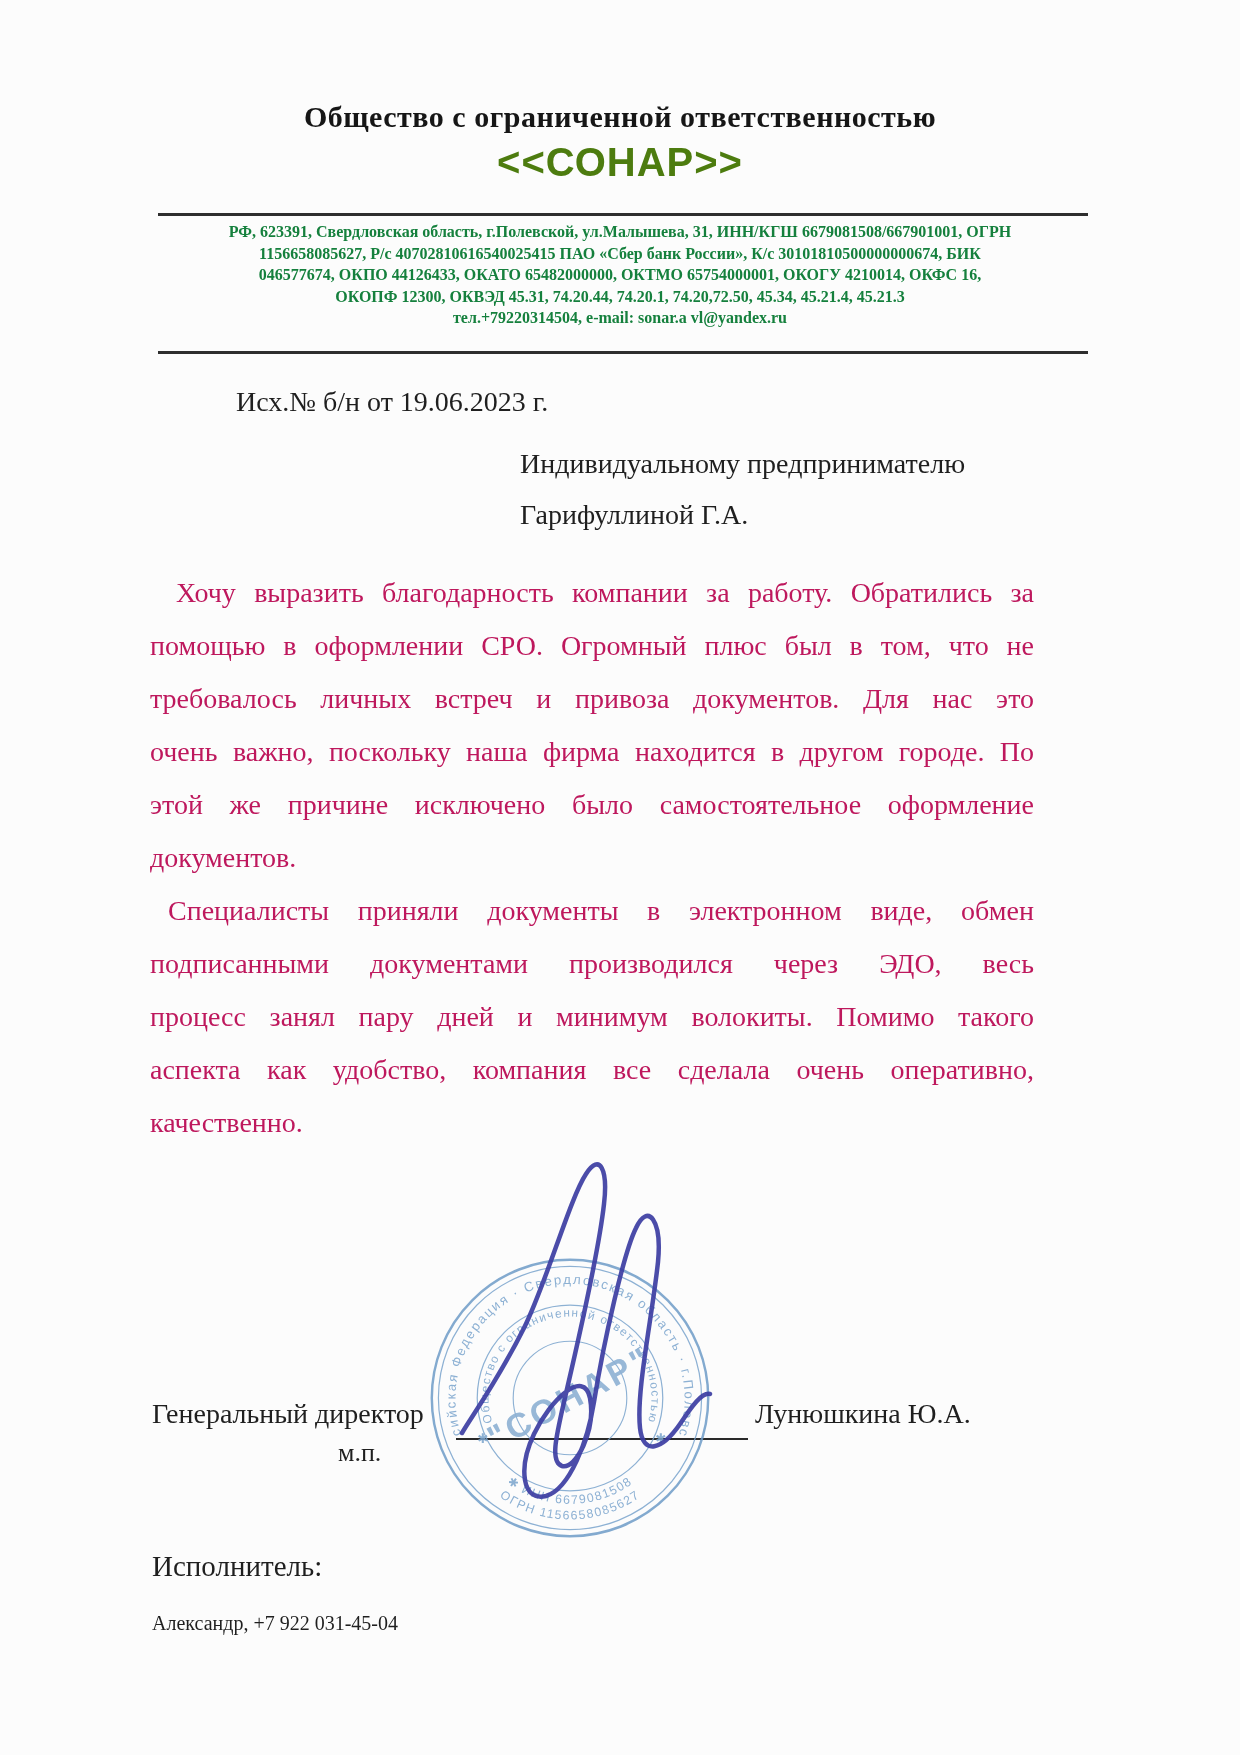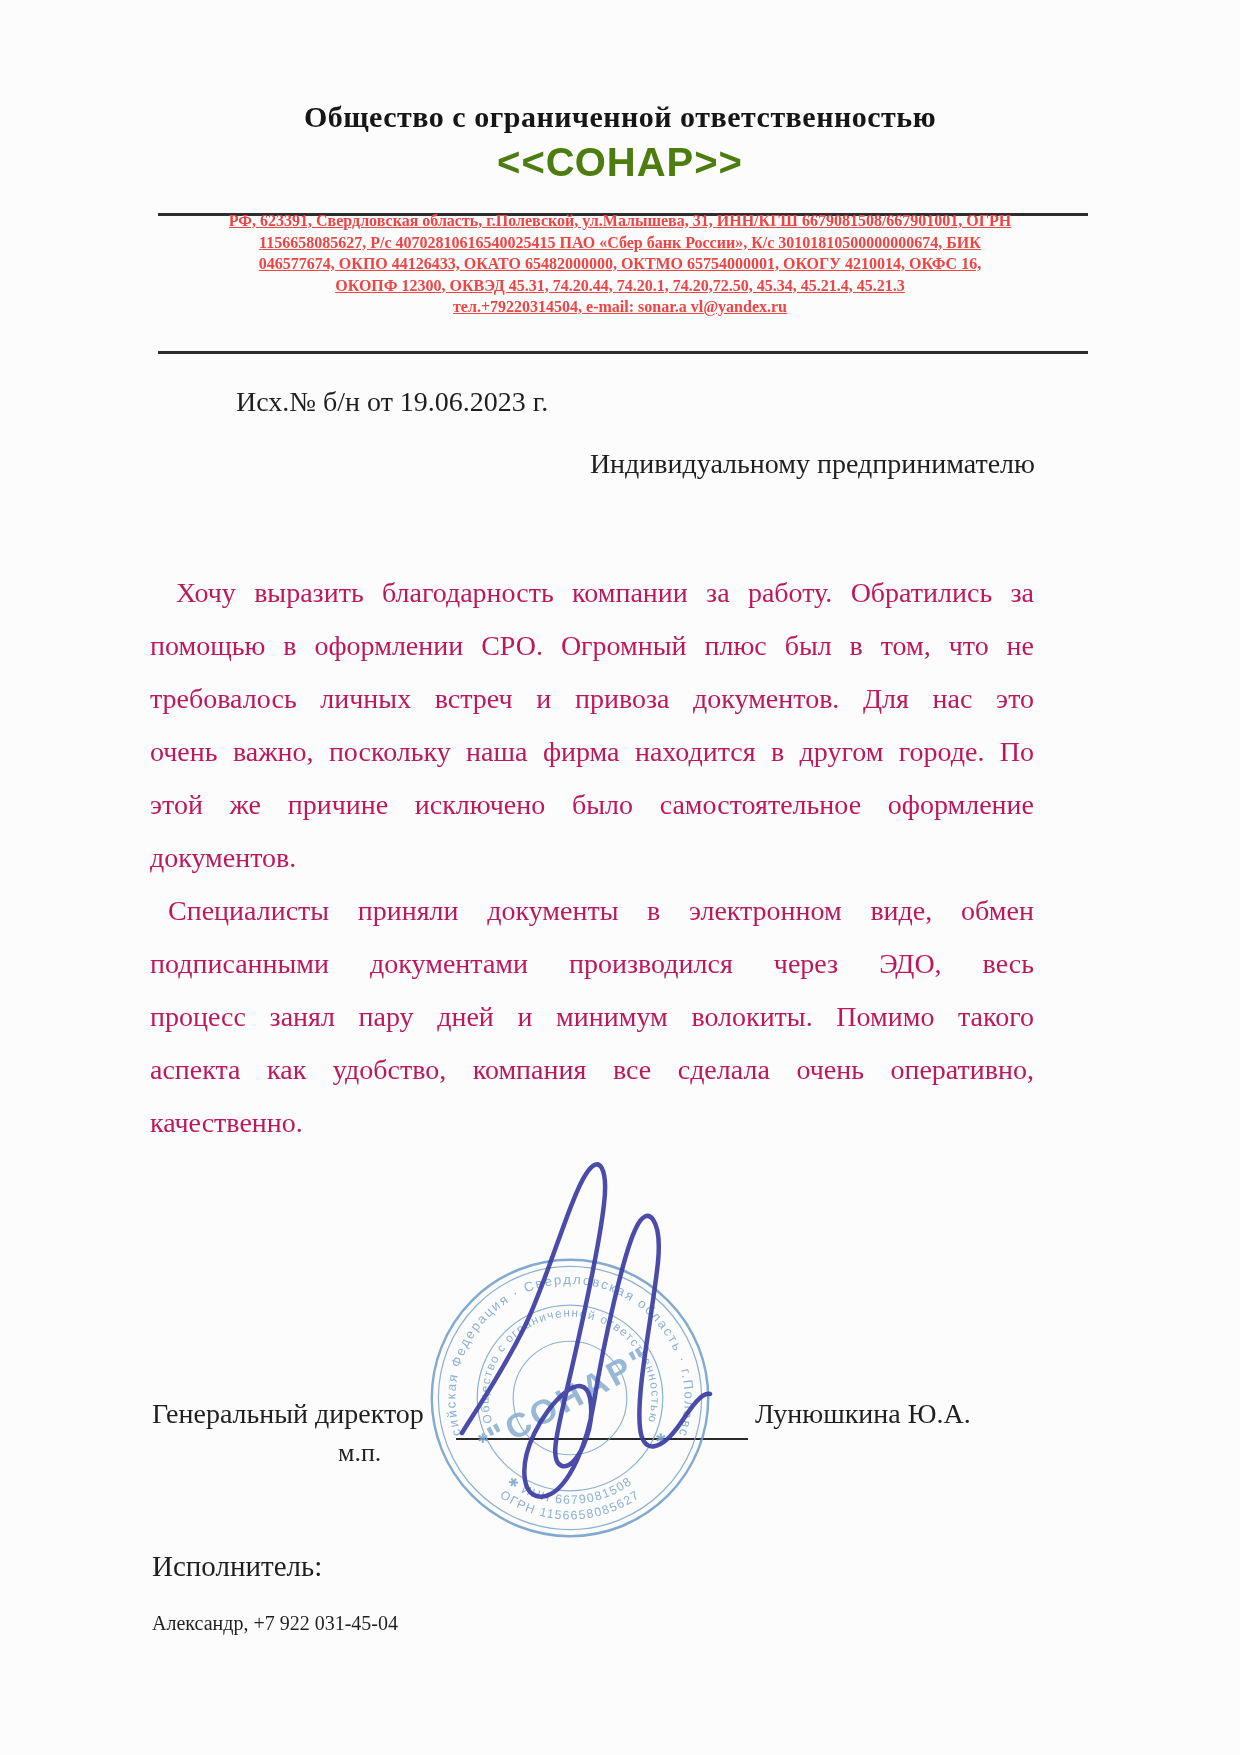--- a/index.html
+++ b/index.html
@@ -11,26 +11,26 @@
   .abs { position:absolute; }
 
   .header { top:100px; left:140px; width:960px; text-align:center; }
   .org-type { font-size:30px; font-weight:bold; letter-spacing:.5px; color:#161616; }
   .org-name { margin-top:6px; font-size:40px; font-weight:bold;
               font-family:"Liberation Sans", sans-serif; letter-spacing:1px; color:#4d7c0f; }
 
   .rule { left:158px; width:930px; height:3px; background:#2e2e2e; }
   .rule1 { top:213px; } .rule2 { top:351px; }
 
-  .requisites { top:210px; left:145px; width:950px; text-align:center;
-                font-size:16px; font-weight:bold; line-height:21.5px; color:#ef4444;text-decoration:underline; }
+  .requisites { top:221px; left:145px; width:950px; text-align:center;
+                font-size:16px; font-weight:bold; line-height:21.5px; color:#15803d; }
 
   .ref-line { top:386px; left:208px; font-size:28px;margin-left:28px; }
 
-  .recipient { top:438px; left:520px; width:515px; text-align:right;
+  .recipient { top:438px; left:520px; width:515px; text-align:left;
                font-size:28px; line-height:51px; }
 
   .body-par { left:150px; width:884px; font-size:28px; line-height:53px;
               color:#be185d; word-spacing:2px; }
   .body-par-1 { top:566px; }
   .body-par-2 { top:884px; }
   .bline { text-align:justify; text-align-last:justify; }
   .bline.last { text-align-last:left; }
 
   .sig-title { top:1398px; left:152px; font-size:28px; }
@@ -65,20 +65,21 @@
       <div class="rq">ОКОПФ 12300, ОКВЭД 45.31, 74.20.44, 74.20.1, 74.20,72.50, 45.34, 45.21.4, 45.21.3</div>
       <div class="rq last">тел.+79220314504, e-mail: sonar.a vl@yandex.ru</div>
     </div>
 
   <div class="abs rule rule2"></div>
 
   <div class="abs ref-line">Исх.№ б/н от 19.06.2023 г.</div>
 
   <div class="abs recipient">
     <div>Индивидуальному предпринимателю</div>
+    <div>Гарифуллиной Г.А.</div>
   </div>
 
   <div class="abs body-par body-par-1">
       <div class="bline" style="padding-left: 26px;">Хочу выразить благодарность компании за работу. Обратились за</div>
       <div class="bline">помощью в оформлении СРО. Огромный плюс был в том, что не</div>
       <div class="bline">требовалось личных встреч и привоза документов. Для нас это</div>
       <div class="bline">очень важно, поскольку наша фирма находится в другом городе. По</div>
       <div class="bline">этой же причине исключено было самостоятельное оформление</div>
       <div class="bline last">документов.</div>
     </div>

